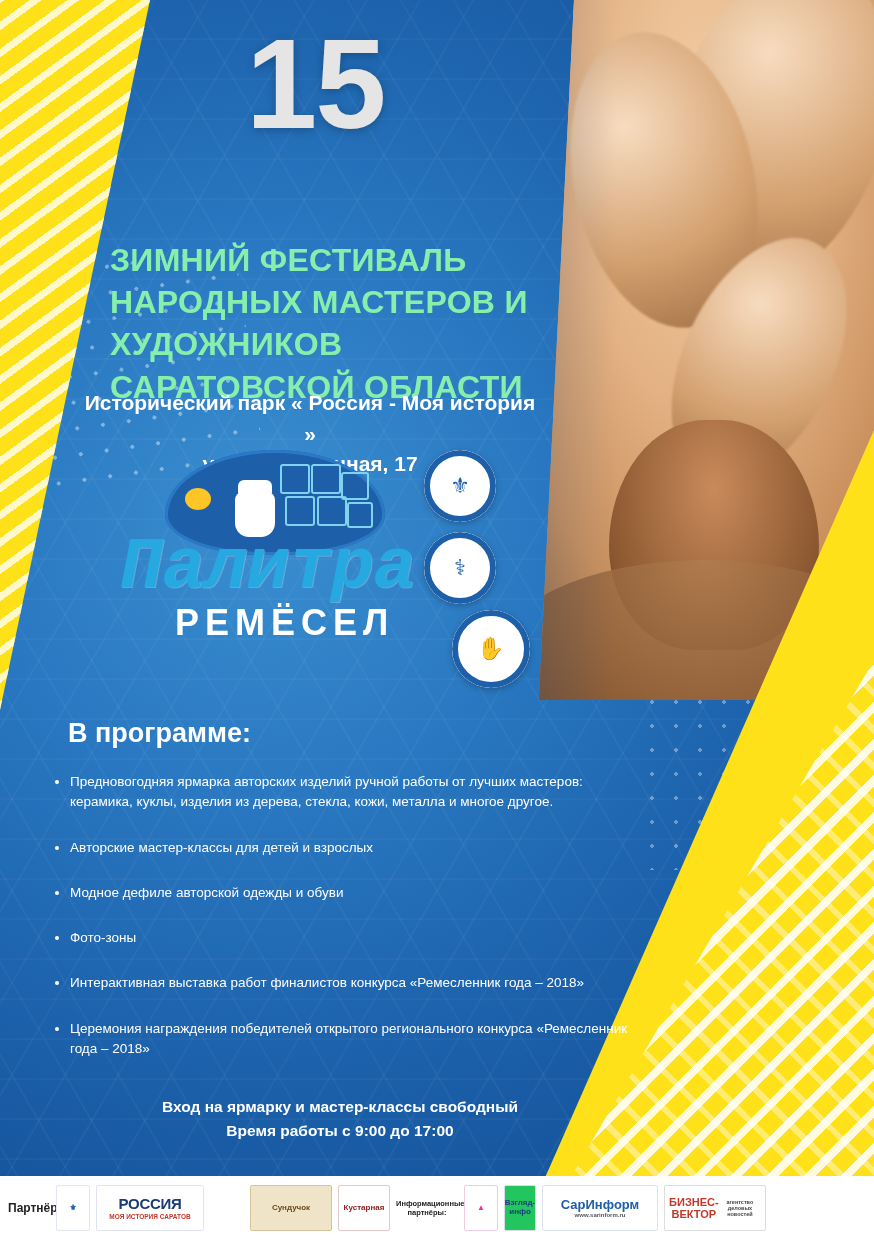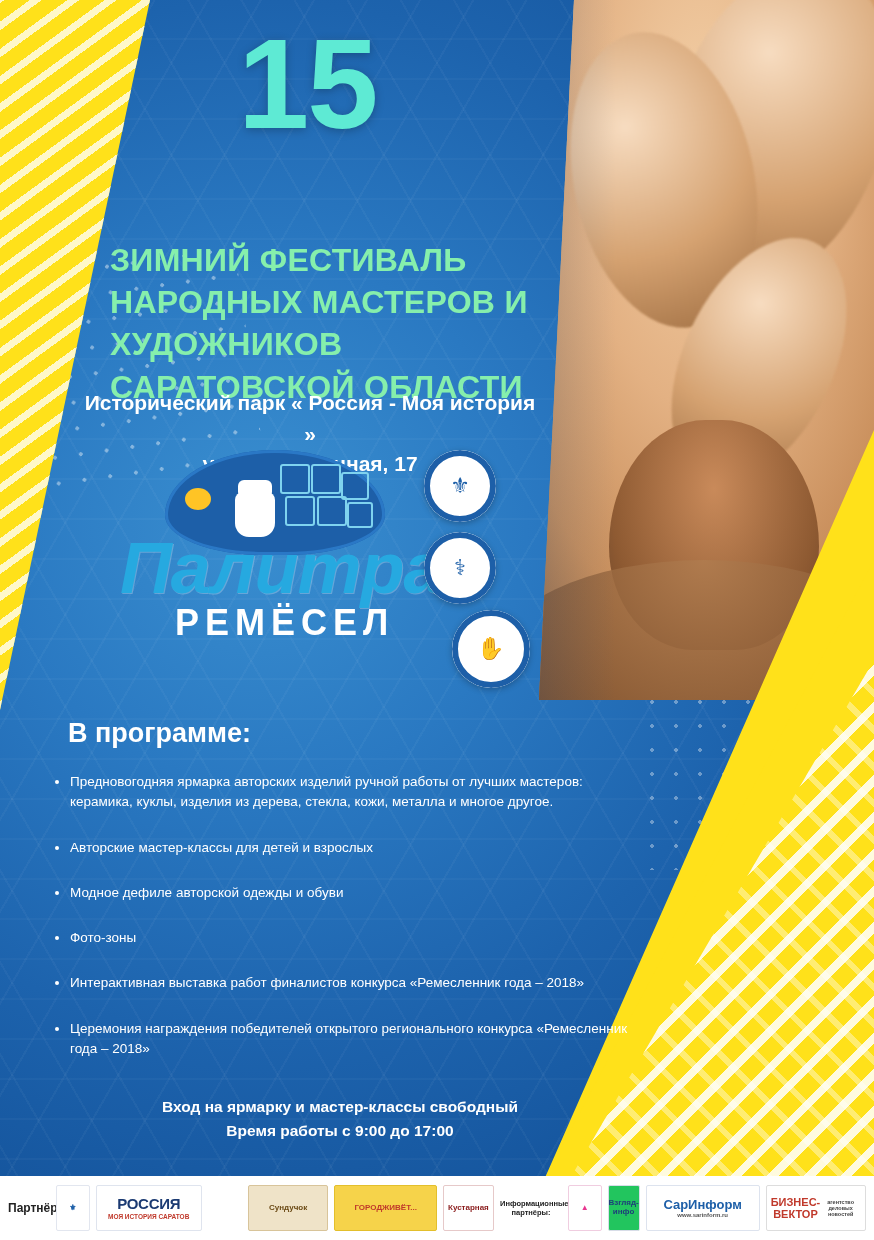--- a/index.html
+++ b/index.html
@@ -105,22 +105,22 @@
   .dots2{
     position:absolute;left:640px;top:690px;width:140px;height:180px;
     background-image:radial-gradient(rgba(255,255,255,.7) 1.6px, transparent 1.8px);
     background-size:24px 24px;
     opacity:.5;
   }
 
   
   .content{position:absolute;inset:0;}
   .date-num{
-    position:absolute;left:238px;top:20px;
-    color:#5eead4;font-weight:bold;font-size:128px;line-height:1;
+    position:absolute;left:246px;top:20px;
+    color:#e5e5e5;font-weight:bold;font-size:128px;line-height:1;
     letter-spacing:-2px;
     text-shadow:0 2px 10px rgba(0,0,0,.25);
   }
   .date-month{
     position:absolute;left:192px;top:168px;
     color:#ffffff;font-weight:bold;font-size:47px;letter-spacing:2px;
   }
   .fest-title{
     position:absolute;left:110px;top:239px;width:420px;
     color:#86efac;font-weight:bold;font-size:32px;line-height:1.32;
@@ -148,21 +148,21 @@
   .palette .hand{
     position:absolute;left:70px;top:42px;width:40px;height:45px;
     background:#ffffff;border-radius:8px 8px 14px 14px;
   }
   .palette .hand:before{
     content:"";position:absolute;left:3px;top:-12px;width:34px;height:18px;
     background:#ffffff;border-radius:6px;
   }
   .logo-word1{
     position:absolute;left:0;top:92px;width:300px;
-    color:#26a9e0;font-family:Liberation Sans, sans-serif;font-style:italic;font-weight:bold;
+    color:#26a9e0;font-family:Liberation Mono, monospace;font-style:italic;font-weight:bold;
     font-size:72px;line-height:1;letter-spacing:-1px;
     text-shadow:1px 1px 0 rgba(255,255,255,.25);
   }
   .logo-word2{
     position:absolute;left:55px;top:162px;width:300px;
     color:#ffffff;font-weight:bold;font-size:36px;letter-spacing:6px;
   }
 
   
   .emblem{
@@ -313,24 +313,20 @@
 
     <div class="plogo pl-hist">
       <span class="t">РОССИЯ</span>
       <span class="s">МОЯ ИСТОРИЯ  САРАТОВ</span>
     </div>
 
     <div class="plogo pl-sun">
       <span class="t">Сундучок</span>
     </div>
 
-    <div class="plogo pl-city">
-      <span class="t">ГОРОД</span>
-      <span class="s">ЖИВЁТ...</span>
-    </div>
 
     <div class="plogo pl-kust">
       <span class="t">Кустарная</span>
     </div>
 
     <div class="lbl2">Информационные партнёры:</div>
 
     <div class="plogo pl-tri">
       <span>▲</span>
     </div>

